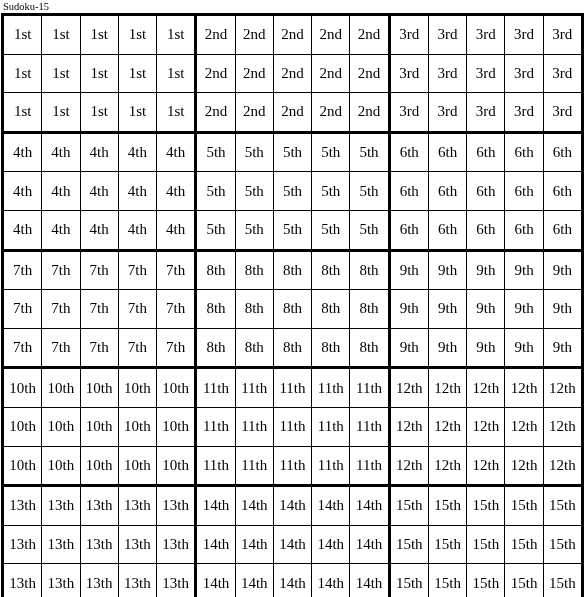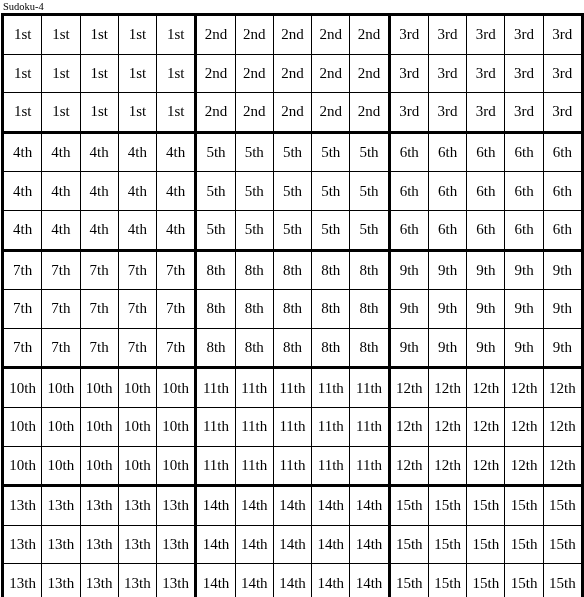--- a/index.html
+++ b/index.html
@@ -53,21 +53,21 @@
   #sudoku-grid tr:last-child td { border-bottom: 3px solid #000000; }
   #sudoku-grid td.col-first { border-left: 3px solid #000000; }
   #sudoku-grid td.col-last { border-right: 3px solid #000000; }
   
   #sudoku-grid td.block-left { border-left: 3px solid #000000; }
   #sudoku-grid tr.block-top td { border-top: 3px solid #000000; }
 </style>
 </head>
 <body>
 
-<div id="page-title">Sudoku-4</div>
+<div id="page-title">Sudoku-15</div>
 
 <table id="sudoku-grid">
   <tbody>
       <tr>
         <td class="col-first">1st</td>
         <td>1st</td>
         <td>1st</td>
         <td>1st</td>
         <td>1st</td>
         <td class="block-left">2nd</td>

